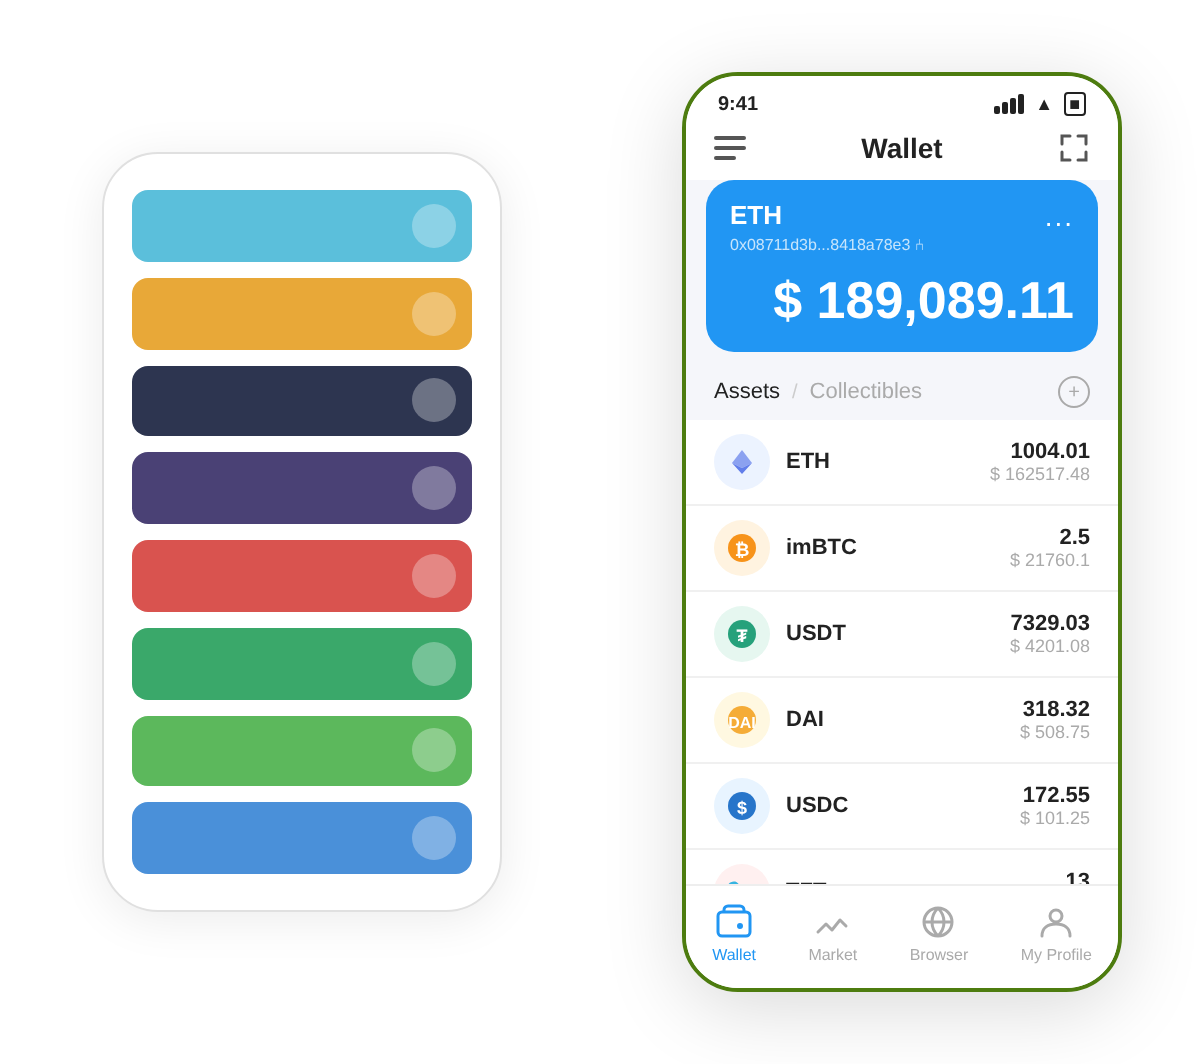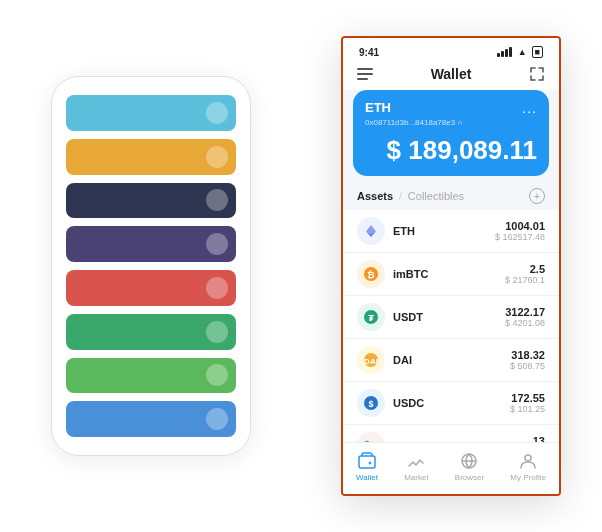--- a/index.html
+++ b/index.html
@@ -66,22 +66,22 @@
 
     
     .phone-front {
       position: absolute;
       right: 20px;
       top: 50%;
       transform: translateY(-50%);
       width: 220px;
       height: 460px;
       background: #f5f6fa;
-      border-radius: 4px;
-      border: 2px solid #c2410c;
+      border-radius: 28px;
+      border: 2px solid #4d7c0f;
       box-shadow: 0 8px 40px rgba(0,0,0,0.15);
       overflow: hidden;
       z-index: 2;
       display: flex;
       flex-direction: column;
     }
 
     
     .status-bar {
       background: #fff;
@@ -183,21 +183,21 @@
       background: #f5f6fa;
     }
     .assets-tabs {
       display: flex;
       gap: 6px;
       align-items: center;
       font-size: 11px;
     }
     .tab-active {
       color: #222;
-      font-weight: 700;
+      font-weight: 400;
     }
     .tab-divider {
       color: #ccc;
       font-size: 10px;
     }
     .tab-inactive {
       color: #aaa;
     }
     .add-icon {
       width: 16px;
@@ -416,21 +416,21 @@
 
       <div class="asset-item">
         <div class="asset-icon icon-usdt">
           <svg width="16" height="16" viewBox="0 0 16 16">
             <circle cx="8" cy="8" r="7" fill="#26a17b"></circle>
             <text x="8" y="12" font-size="9" text-anchor="middle" fill="white" font-weight="bold">₮</text>
           </svg>
         </div>
         <span class="asset-name">USDT</span>
         <div class="asset-amounts">
-          <div class="asset-amount">3122.17</div>
+          <div class="asset-amount">7329.03</div>
           <div class="asset-usd">$ 4201.08</div>
         </div>
       </div>
 
       <div class="asset-item">
         <div class="asset-icon icon-dai">
           <svg width="16" height="16" viewBox="0 0 16 16">
             <circle cx="8" cy="8" r="7" fill="#f5ac37"></circle>
             <text x="8" y="12" font-size="8" text-anchor="middle" fill="white" font-weight="bold">DAI</text>
           </svg>

